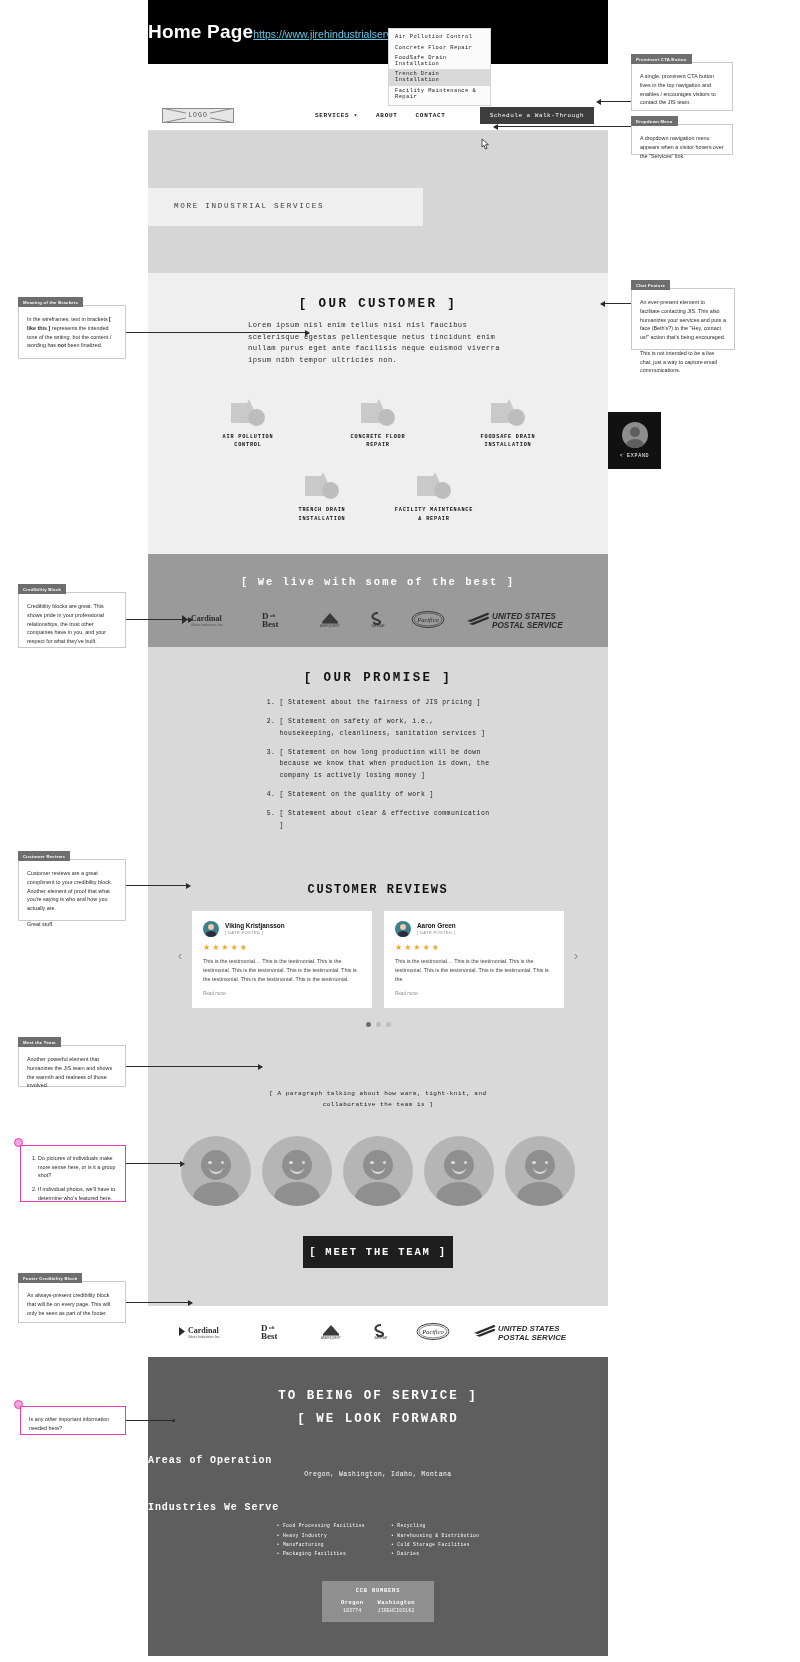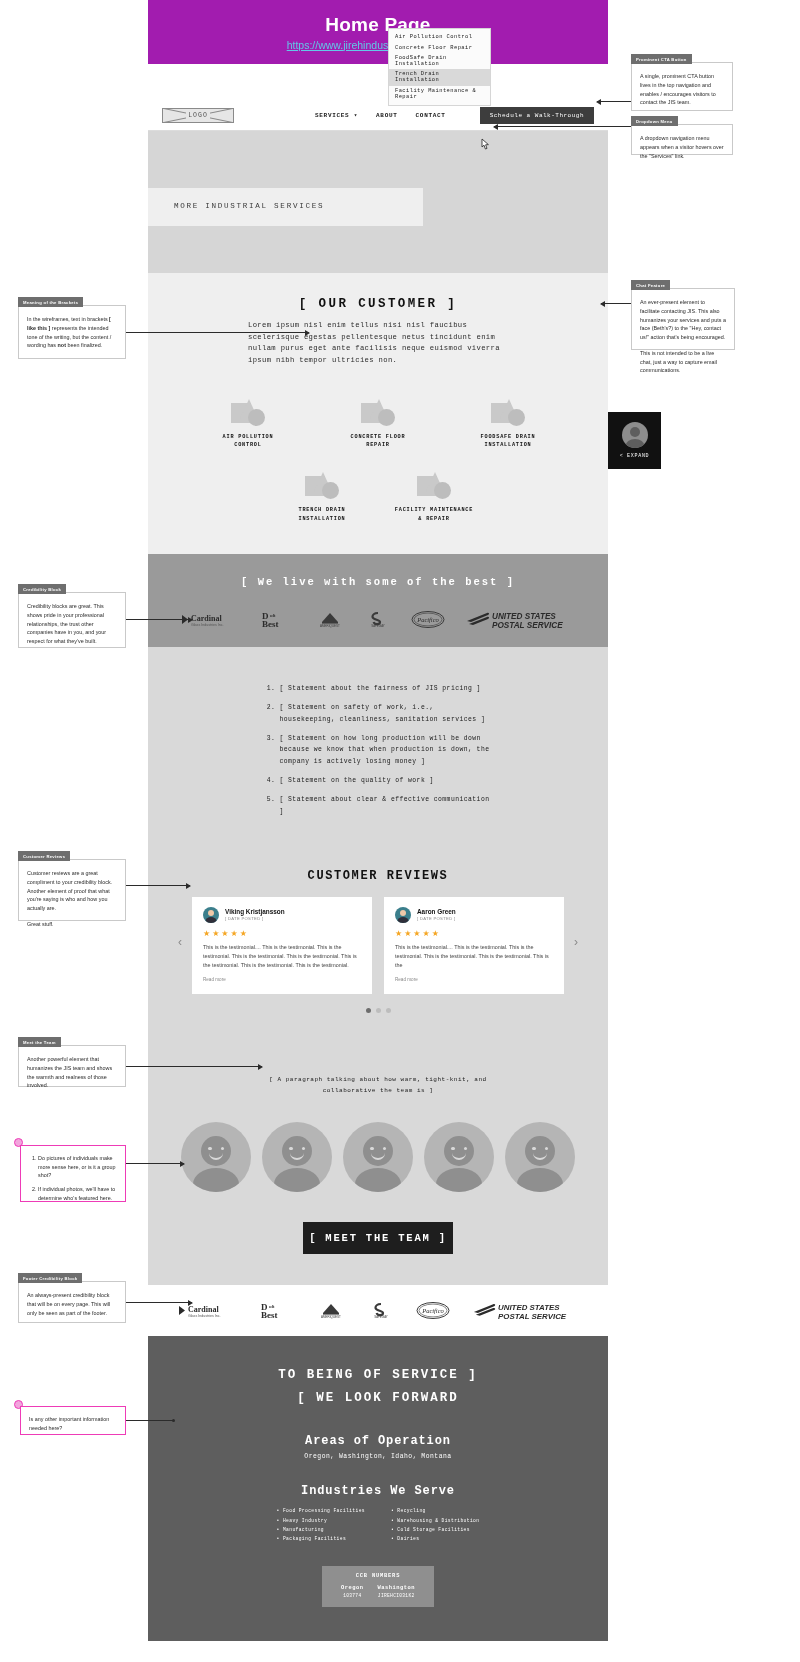--- a/index.html
+++ b/index.html
@@ -13,22 +13,22 @@
   .mono { font-family: "Liberation Mono", "DejaVu Sans Mono", monospace; }
 
   
   #artboard {
     position: absolute; left: 148px; top: 0; width: 460px; height: 1558px;
     background: #ffffff;
   }
 
   
   .page-banner {
-    height: 64px; background: #a21caf; color: #fff;
-    display: flex; flex-direction: column; align-items: center; justify-content: center;
+    height: 64px; background: #000000; color: #fff;
+    display: flex; align-items: center; justify-content: flex-start;
   }
   .page-banner .title { font-size: 19px; font-weight: bold; letter-spacing: .2px; }
   .page-banner .url { font-size: 10.5px; color: #63c8e8; text-decoration: underline; margin-top: 3px; }
 
   
   .nav {
     height: 31px; background: #fff; border-bottom: 1px solid #dcdcdc;
     display: flex; align-items: center; padding: 0 14px; position: relative;
   }
   .logo-box {
@@ -122,30 +122,30 @@
   .team { background: #d9d9d9; padding: 26px 0 30px; }
   .team h2 { text-align: center; font-size: 12.5px; font-weight: bold; letter-spacing: 2px; line-height: 1.85; color: #111; }
   .team-sub { text-align: center; font-size: 6px; letter-spacing: .5px; color: #1a1a1a; margin-top: 10px; line-height: 1.7; }
   .team-row { display: flex; justify-content: center; gap: 11px; margin-top: 26px; }
   .team-ava { width: 70px; height: 70px; border-radius: 50%; background: #b5b5b5; position: relative; overflow: hidden; }
   .team-ava .head { position:absolute; left:50%; top:14px; width:30px;height:30px;border-radius:50%;background:#8f8f8f; transform:translateX(-50%); }
   .team-ava .body { position:absolute; left:50%; bottom:-8px; width:46px;height:32px;border-radius:50% 50% 0 0;background:#8f8f8f; transform:translateX(-50%); }
   .team-ava .eye { position:absolute; top:25px; width:3.5px;height:3.5px;border-radius:50%;background:#d9d9d9; }
   .team-ava .eye.l { left: 27px; } .team-ava .eye.r { right: 27px; }
   .team-ava .smile { position:absolute; left:50%; top:31px; width:14px;height:7px; border-bottom:2px solid #d9d9d9; border-radius:0 0 14px 14px; transform:translateX(-50%); }
-  .meet-btn { display:block; width: 150px; margin: 30px auto 1px; background:#1e1e1e; color:#fff; text-align:center;
+  .meet-btn { display:block; width: 150px; margin: 30px auto 8px; background:#1e1e1e; color:#fff; text-align:center;
     font-size: 10.5px; letter-spacing: 1.8px; padding: 10px 0; font-weight: bold; }
 
   
   .footer-cred { background: #fff; padding: 16px 0; }
 
   
   .footer { background: #5e5e5e; color: #fff; padding: 28px 0 34px; }
   .footer h2 { text-align:center; font-size: 12.5px; font-weight:bold; letter-spacing: 2px; line-height: 1.85; }
-  .footer h3 { text-align:center; font-size: 12px; font-weight:bold; letter-spacing: .9px; margin-top: 24px; }
+  .footer h3 { text-align:left; font-size: 10px; font-weight:bold; letter-spacing: .9px; margin-top: 24px; }
   .footer .areas { text-align:center; font-size: 6.4px; letter-spacing: .5px; margin-top: 5px; }
   .ind-cols { display:flex; justify-content:center; gap: 26px; margin-top: 8px; }
   .ind-cols ul { list-style:none; }
   .ind-cols li { font-size: 4.6px; letter-spacing: .4px; line-height: 2.05; }
   .ind-cols li:before { content: "\2022  "; }
   .ccb { width: 112px; margin: 22px auto 0; background: #8f8f8f; padding: 7px 0 9px; text-align:center; }
   .ccb .ccb-title { font-size: 5.4px; font-weight: bold; letter-spacing: .8px; }
   .ccb-row { display:flex; justify-content:center; gap: 14px; margin-top: 6px; }
   .ccb-col { text-align:center; }
   .ccb-st { font-size: 5.4px; font-weight: bold; letter-spacing: .5px; }
@@ -332,20 +332,21 @@
             <path d="M2 11 L22 3 C24 2.4 25 4 23 5 L6 12 Z" fill="#2b2b2b"></path>
             <path d="M4 14 L22 7 C24 6.4 25 8 23 9 L8 15 Z" fill="#2b2b2b"></path>
             <text x="27" y="9" font-family="Liberation Sans, sans-serif" font-size="8.2" font-weight="bold" font-style="italic" fill="#2b2b2b">UNITED STATES</text>
             <text x="27" y="18" font-family="Liberation Sans, sans-serif" font-size="8.2" font-weight="bold" font-style="italic" fill="#2b2b2b">POSTAL SERVICE</text>
           </svg>
       </div>
     </div>
   </div>
 
   <div class="promise">
+    <div class="sec-title mono">[   OUR PROMISE   ]</div>
     <ol class="mono">
       <li>[ Statement about the fairness of JIS pricing ]</li>
       <li>[ Statement on safety of work, i.e., housekeeping, cleanliness, sanitation services ]</li>
       <li>[ Statement on how long production will be down because we know that when production is down, the company is actively losing money ]</li>
       <li>[ Statement on the quality of work ]</li>
       <li>[ Statement about clear &amp; effective communication ]</li>
     </ol>
   </div>
 
   <div class="reviews">

